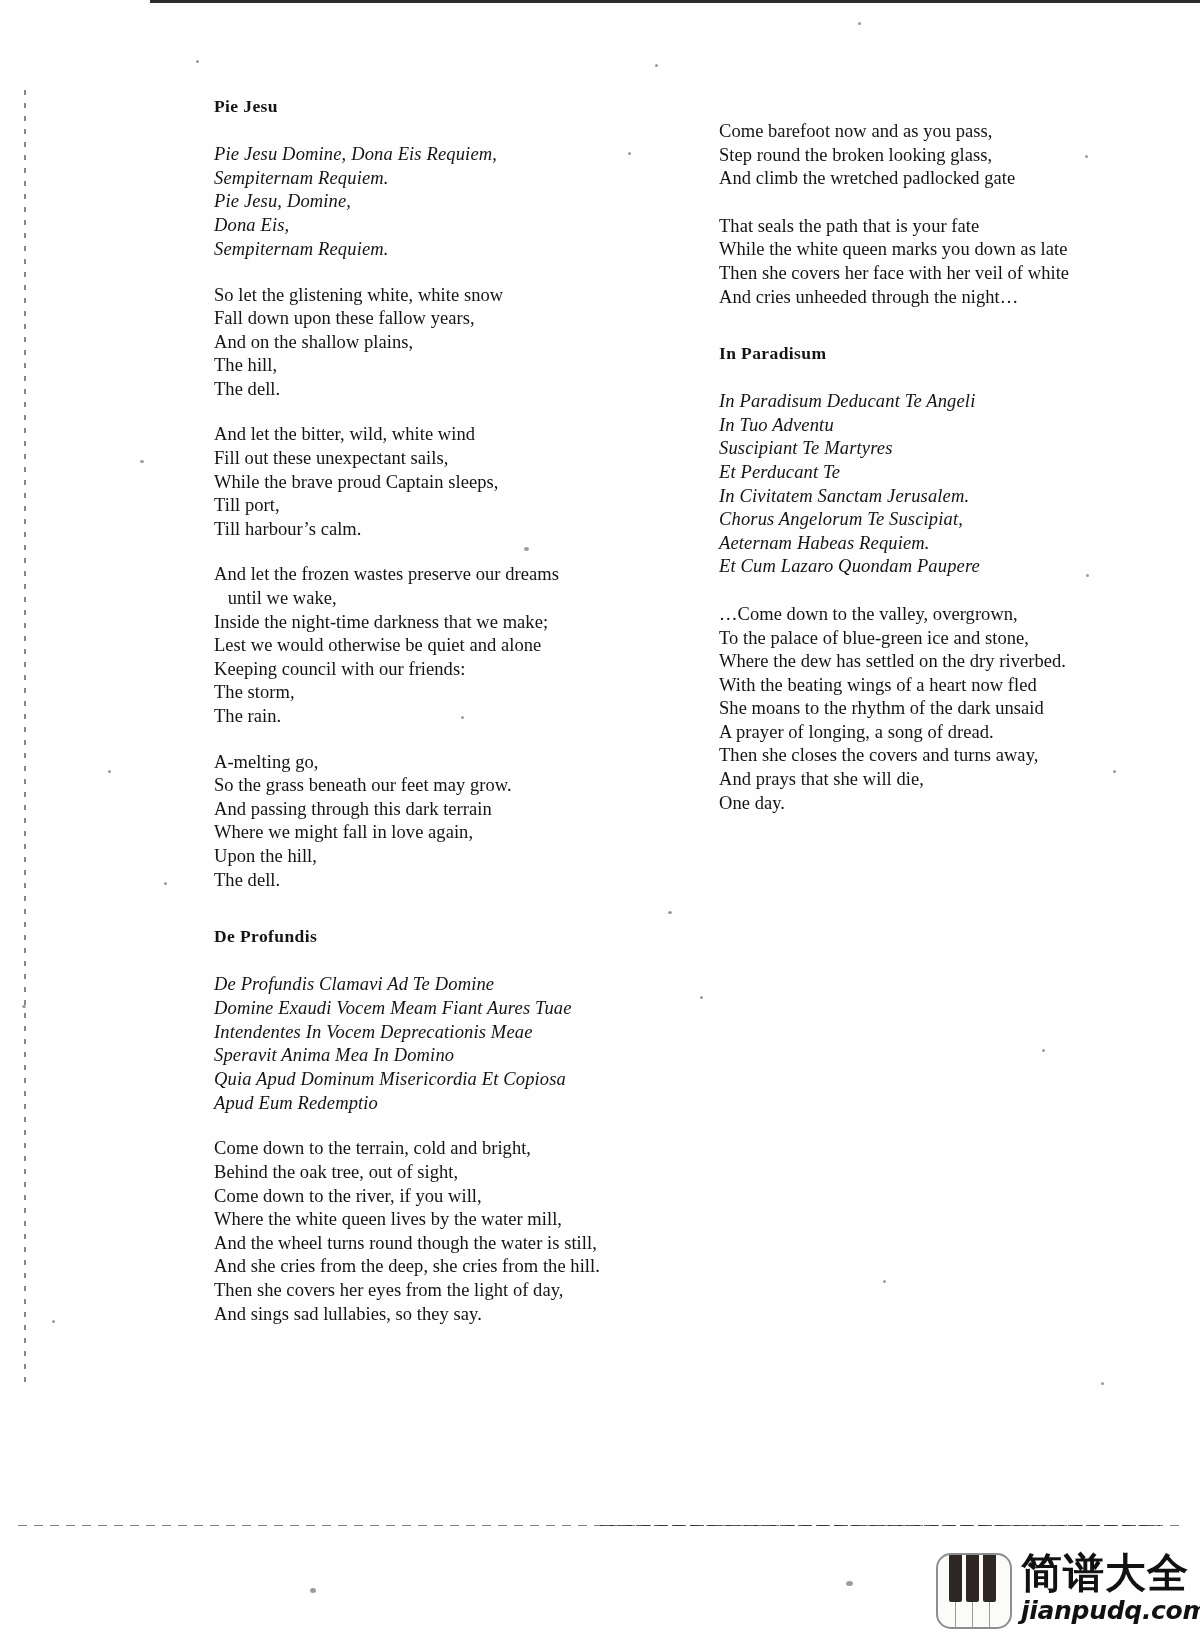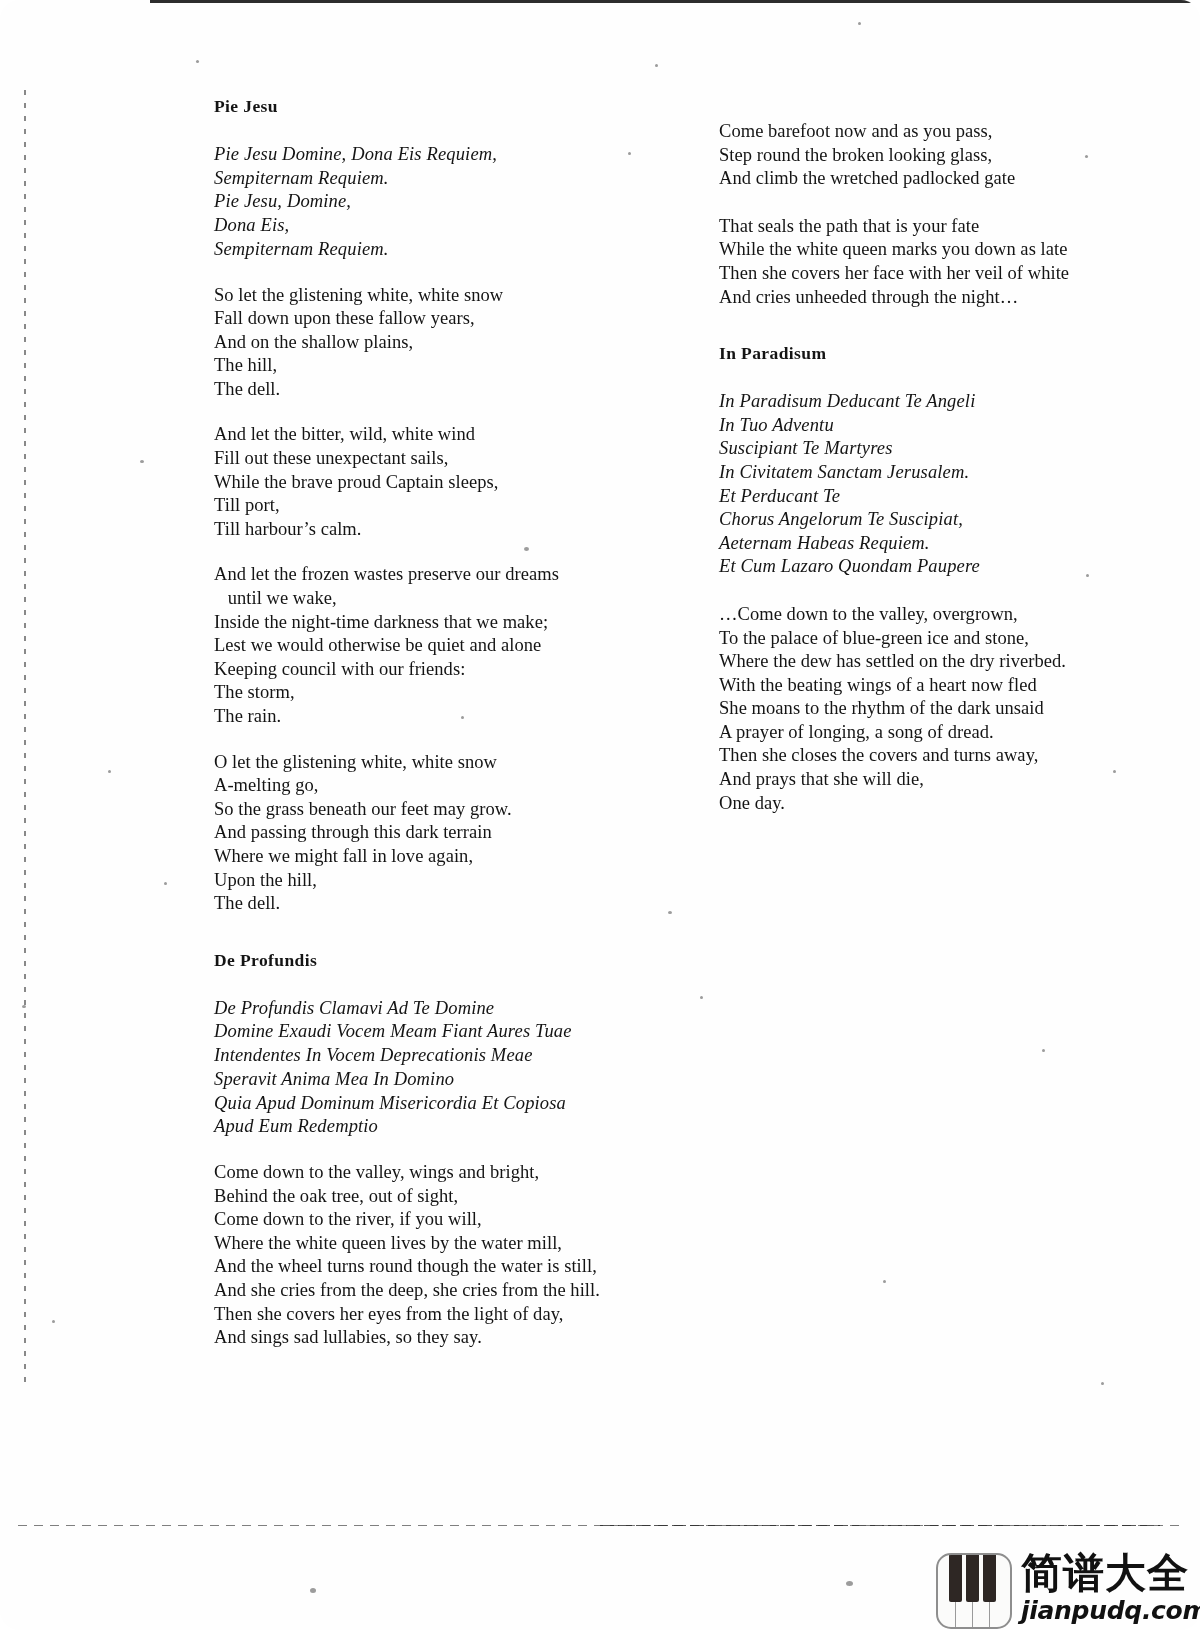--- a/index.html
+++ b/index.html
@@ -8,21 +8,20 @@
     background: #ffffff;
   }
   #page {
     position: relative;
     width: 1200px;
     height: 1630px;
     background: #fefefe;
     overflow: hidden;
     font-family: "Liberation Serif", "DejaVu Serif", serif;
     color: #141414;
-    border-radius: 19px;
   }
 
   
   .scan-top-band {
     position: absolute;
     left: 150px;
     top: 0px;
     width: 1050px;
     height: 3px;
     background: #1b1b1b;
@@ -228,39 +227,38 @@
       <div class="verse">
         <div class="line">And let the frozen wastes preserve our dreams</div>
         <div class="line indent"> until we wake,</div>
         <div class="line">Inside the night-time darkness that we make;</div>
         <div class="line">Lest we would otherwise be quiet and alone</div>
         <div class="line">Keeping council with our friends:</div>
         <div class="line">The storm,</div>
         <div class="line">The rain.</div>
       </div>
       <div class="verse">
-        <div class="line">O let the glistening white, white snow</div>
         <div class="line">A-melting go,</div>
         <div class="line">So the grass beneath our feet may grow.</div>
         <div class="line">And passing through this dark terrain</div>
         <div class="line">Where we might fall in love again,</div>
         <div class="line">Upon the hill,</div>
         <div class="line">The dell.</div>
       </div>
       <div class="song-title spaced-above">De Profundis</div>
       <div class="latin">
         <div class="line">De Profundis Clamavi Ad Te Domine</div>
         <div class="line">Domine Exaudi Vocem Meam Fiant Aures Tuae</div>
         <div class="line">Intendentes In Vocem Deprecationis Meae</div>
         <div class="line">Speravit Anima Mea In Domino</div>
         <div class="line">Quia Apud Dominum Misericordia Et Copiosa</div>
         <div class="line">Apud Eum Redemptio</div>
       </div>
       <div class="verse">
-        <div class="line">Come down to the valley, wings and bright,</div>
+        <div class="line">Come down to the terrain, cold and bright,</div>
         <div class="line">Behind the oak tree, out of sight,</div>
         <div class="line">Come down to the river, if you will,</div>
         <div class="line">Where the white queen lives by the water mill,</div>
         <div class="line">And the wheel turns round though the water is still,</div>
         <div class="line">And she cries from the deep, she cries from the hill.</div>
         <div class="line">Then she covers her eyes from the light of day,</div>
         <div class="line">And sings sad lullabies, so they say.</div>
       </div>
     </div>
   <div class="column" id="col-right">
@@ -273,22 +271,22 @@
         <div class="line">That seals the path that is your fate</div>
         <div class="line">While the white queen marks you down as late</div>
         <div class="line">Then she covers her face with her veil of white</div>
         <div class="line">And cries unheeded through the night…</div>
       </div>
       <div class="song-title spaced-above">In Paradisum</div>
       <div class="latin">
         <div class="line">In Paradisum Deducant Te Angeli</div>
         <div class="line">In Tuo Adventu</div>
         <div class="line">Suscipiant Te Martyres</div>
+        <div class="line">Et Perducant Te</div>
         <div class="line">In Civitatem Sanctam Jerusalem.</div>
-        <div class="line">Et Perducant Te</div>
         <div class="line">Chorus Angelorum Te Suscipiat,</div>
         <div class="line">Aeternam Habeas Requiem.</div>
         <div class="line">Et Cum Lazaro Quondam Paupere</div>
       </div>
       <div class="verse">
         <div class="line">…Come down to the valley, overgrown,</div>
         <div class="line">To the palace of blue-green ice and stone,</div>
         <div class="line">Where the dew has settled on the dry riverbed.</div>
         <div class="line">With the beating wings of a heart now fled</div>
         <div class="line">She moans to the rhythm of the dark unsaid</div>

